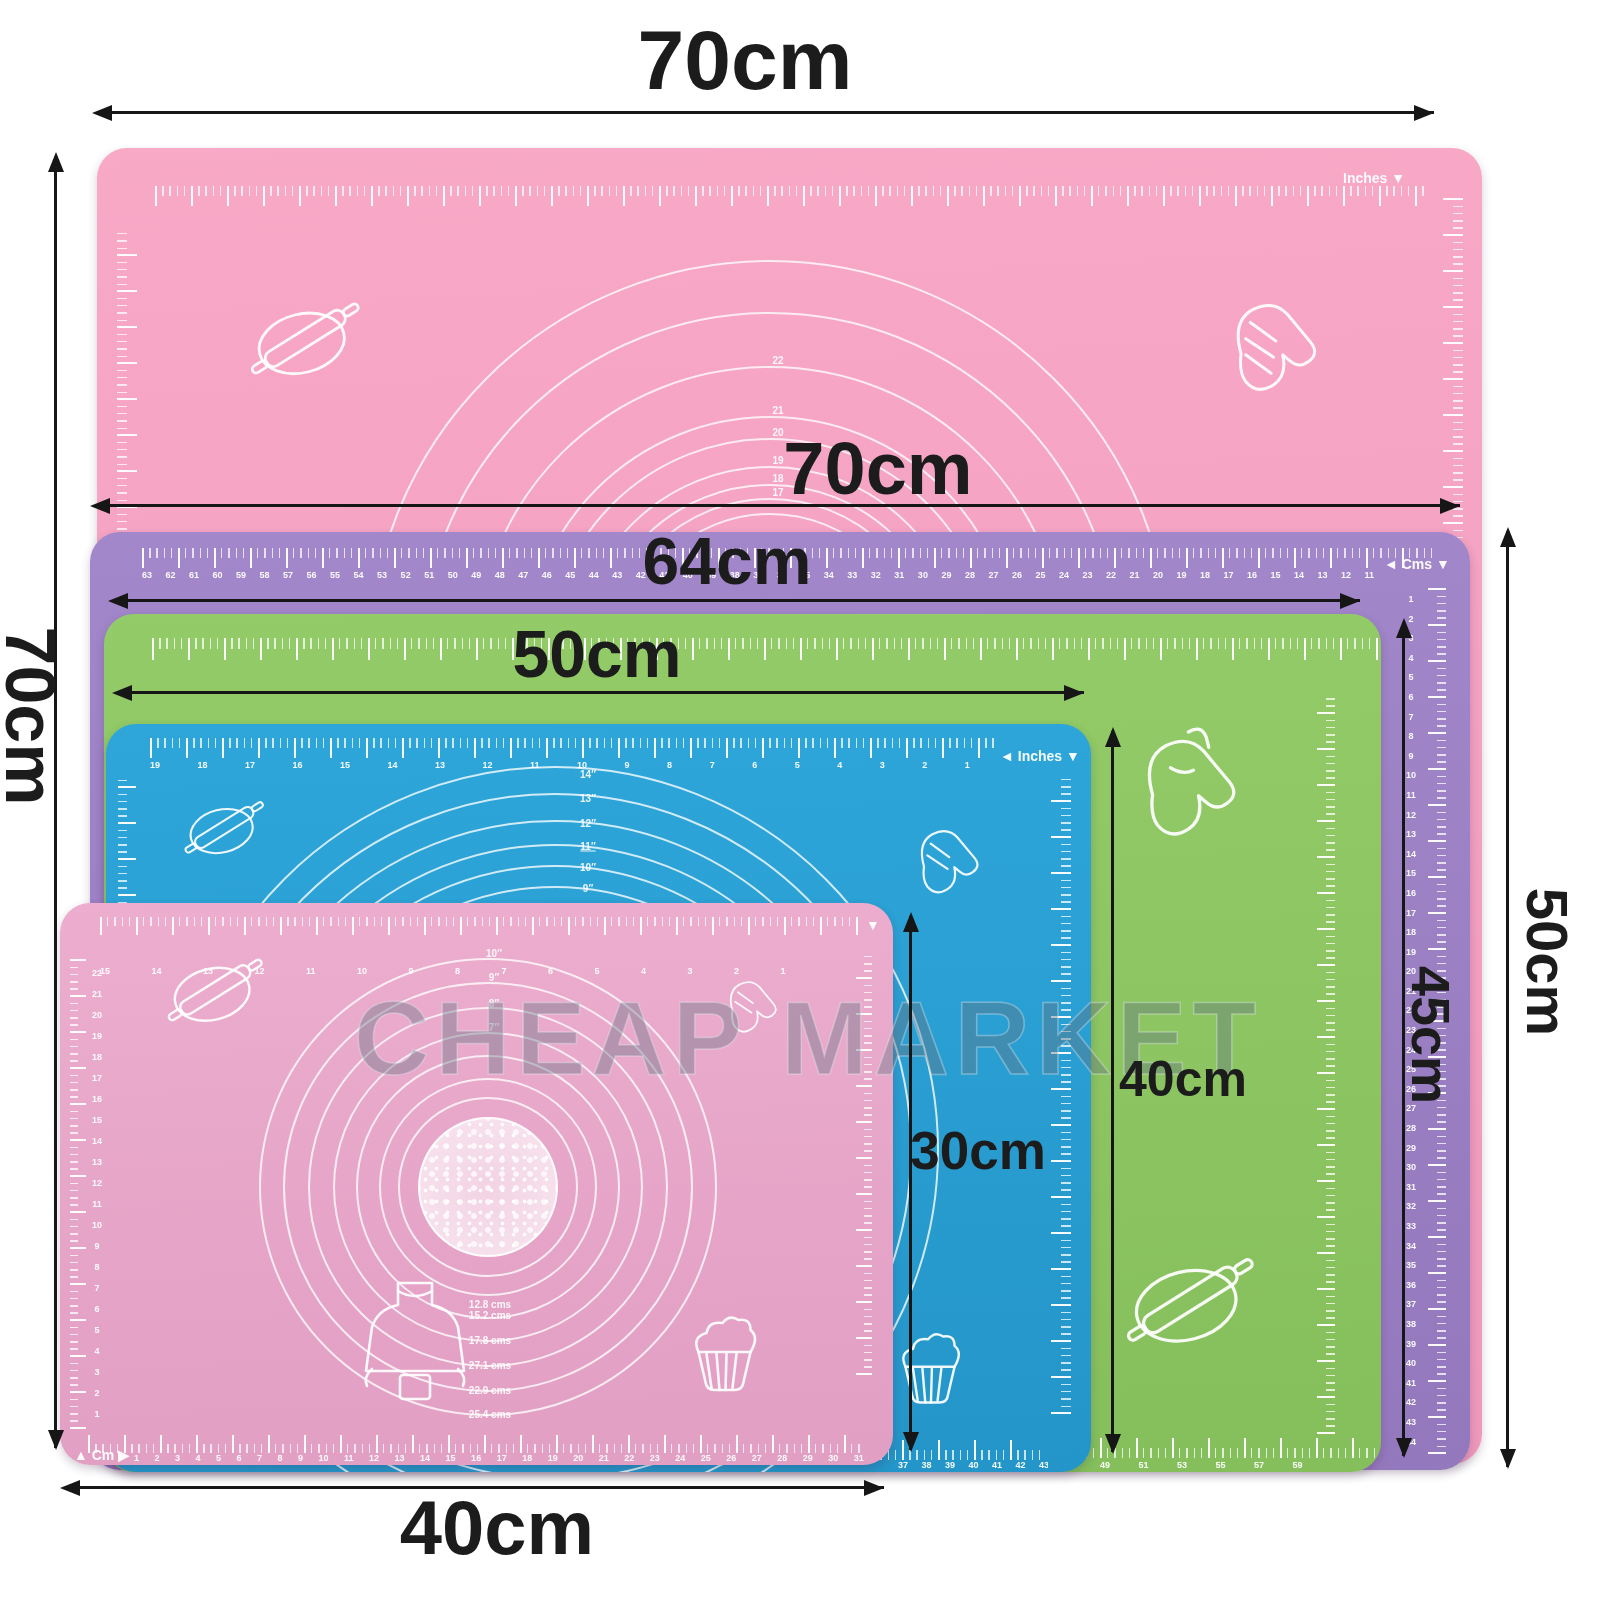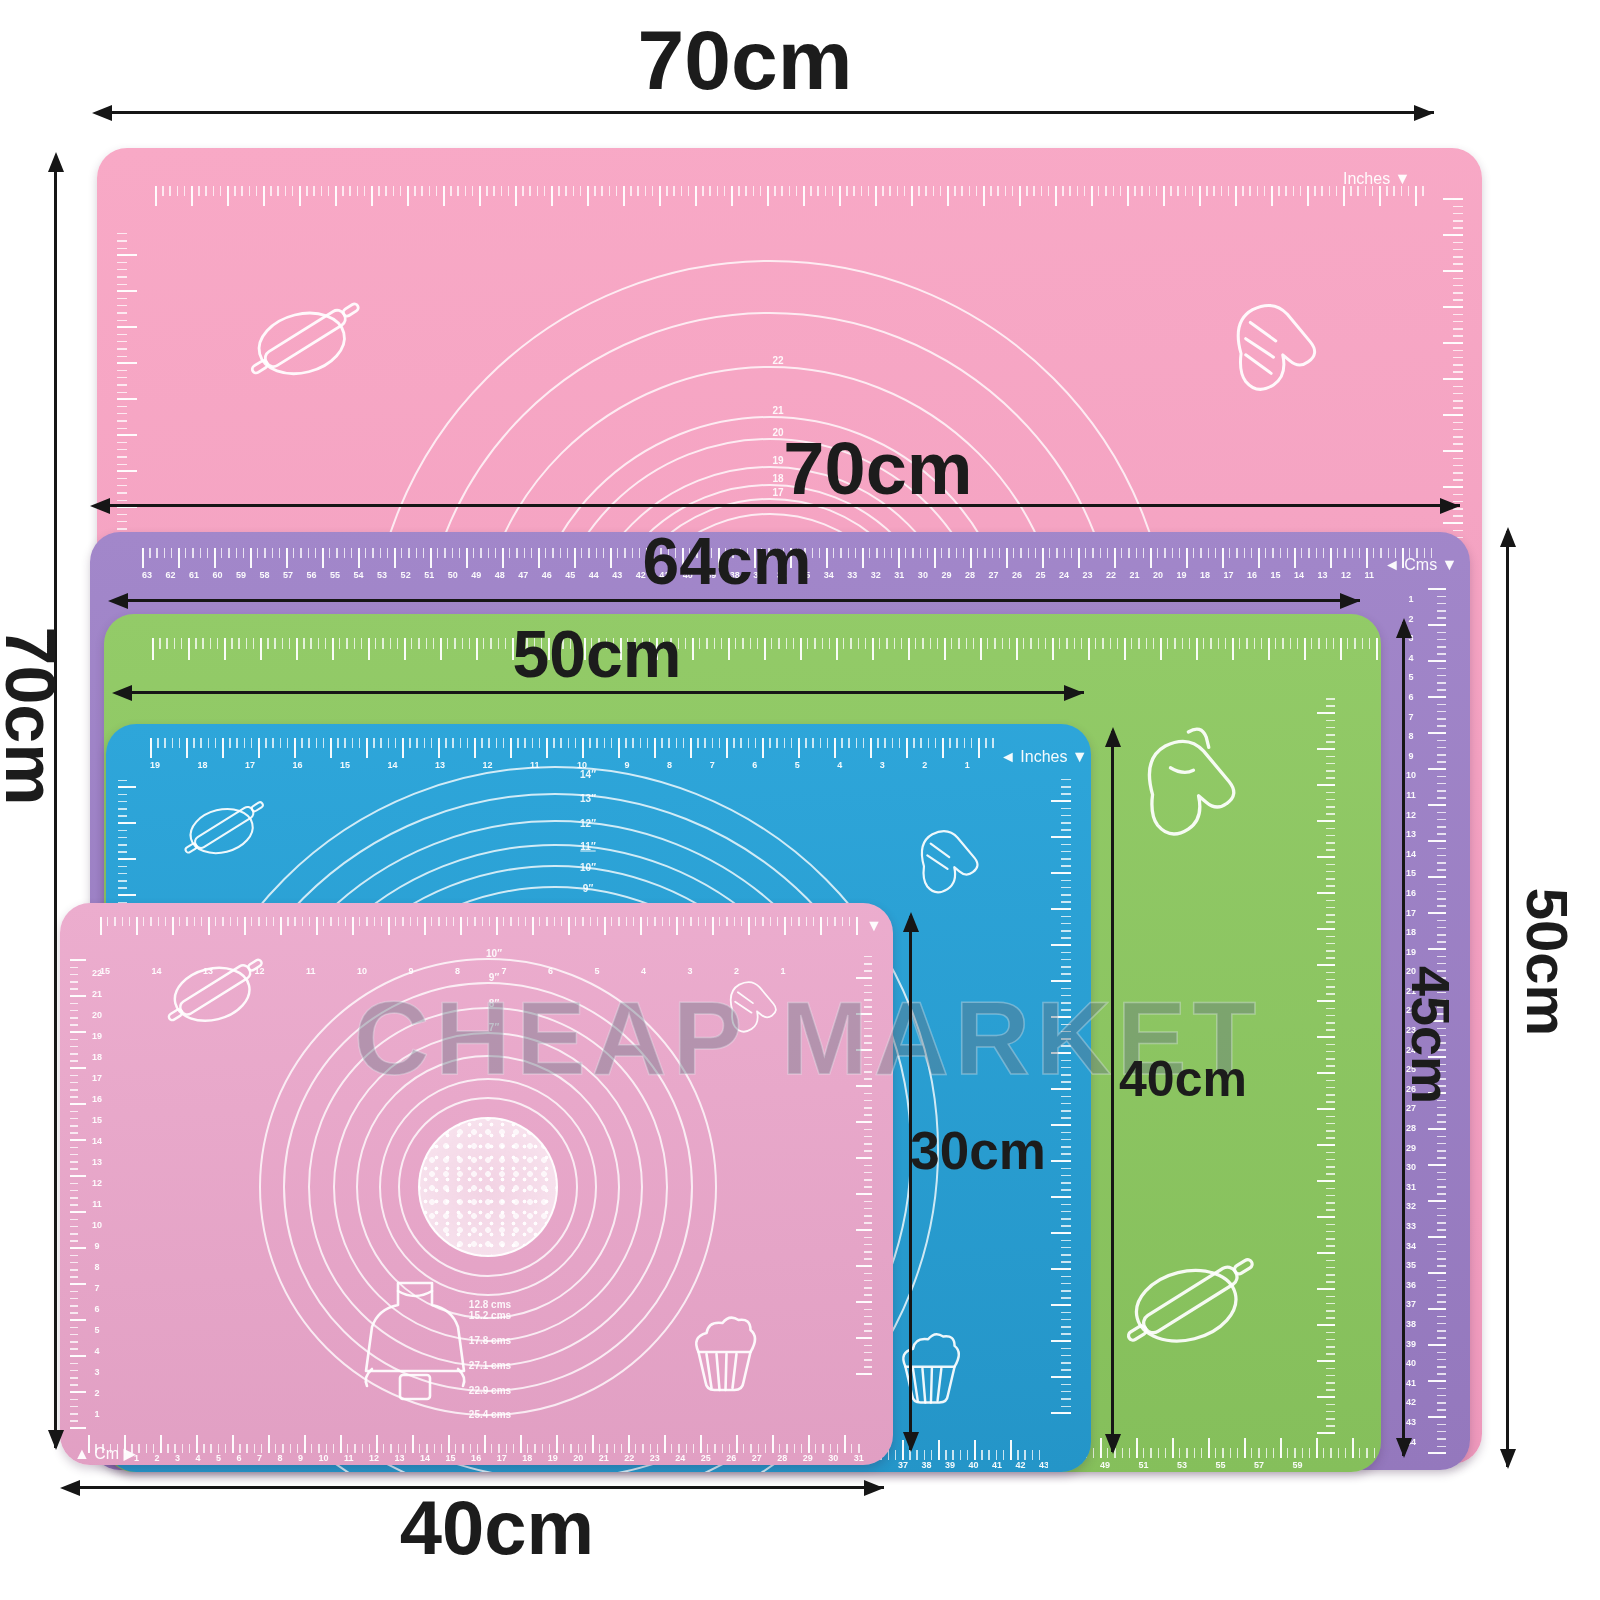--- a/index.html
+++ b/index.html
@@ -13,21 +13,21 @@
   .pinkS{left:60px;top:903px;width:833px;height:562px;background:linear-gradient(178deg,#ecadce,#e19fc3);z-index:5;}
 
   
   .tkhM{position:absolute;background-image:repeating-linear-gradient(90deg,rgba(255,255,255,.95) 0 1.6px,transparent 1.6px 36px);}
   .tkhm{position:absolute;background-image:repeating-linear-gradient(90deg,rgba(255,255,255,.75) 0 1.3px,transparent 1.3px 7.2px);}
   .tkvM{position:absolute;background-image:repeating-linear-gradient(0deg,rgba(255,255,255,.95) 0 1.6px,transparent 1.6px 36px);}
   .tkvm{position:absolute;background-image:repeating-linear-gradient(0deg,rgba(255,255,255,.75) 0 1.3px,transparent 1.3px 7.2px);}
 
   .nrow{position:absolute;color:rgba(255,255,255,.95);font-size:9px;font-weight:bold;white-space:nowrap;overflow:hidden;}
   .ncol{position:absolute;color:rgba(255,255,255,.95);font-size:9px;font-weight:bold;white-space:pre-line;text-align:center;}
-  .marker{position:absolute;color:rgba(255,255,255,.95);font-size:16px;font-weight:normal;white-space:nowrap;text-align:right;}
+  .marker{position:absolute;color:rgba(255,255,255,.95);font-size:14px;font-weight:bold;white-space:nowrap;text-align:right;}
 
   .ring{position:absolute;border:2px solid rgba(255,255,255,.78);border-radius:50%;transform:translate(-50%,-50%);}
   .rlbl{position:absolute;color:rgba(255,255,255,.9);font-size:10px;font-weight:bold;transform:translate(-50%,-50%);white-space:nowrap;}
   .lace{position:absolute;border-radius:50%;transform:translate(-50%,-50%);border:2px solid rgba(255,255,255,.9);
         background:radial-gradient(rgba(255,255,255,.95) 1.6px,transparent 2.2px) 0 0/11px 11px,
                    radial-gradient(rgba(255,255,255,.75) 2.6px,transparent 3.2px) 5px 6px/14px 14px,
                    radial-gradient(circle,rgba(255,255,255,.5),rgba(255,255,255,.72));}
 
   .icon{position:absolute;}
   .icon svg{display:block;width:100%;height:100%;stroke:#ffffff;stroke-opacity:.92;fill:none;stroke-width:2.6;stroke-linecap:round;stroke-linejoin:round;}

